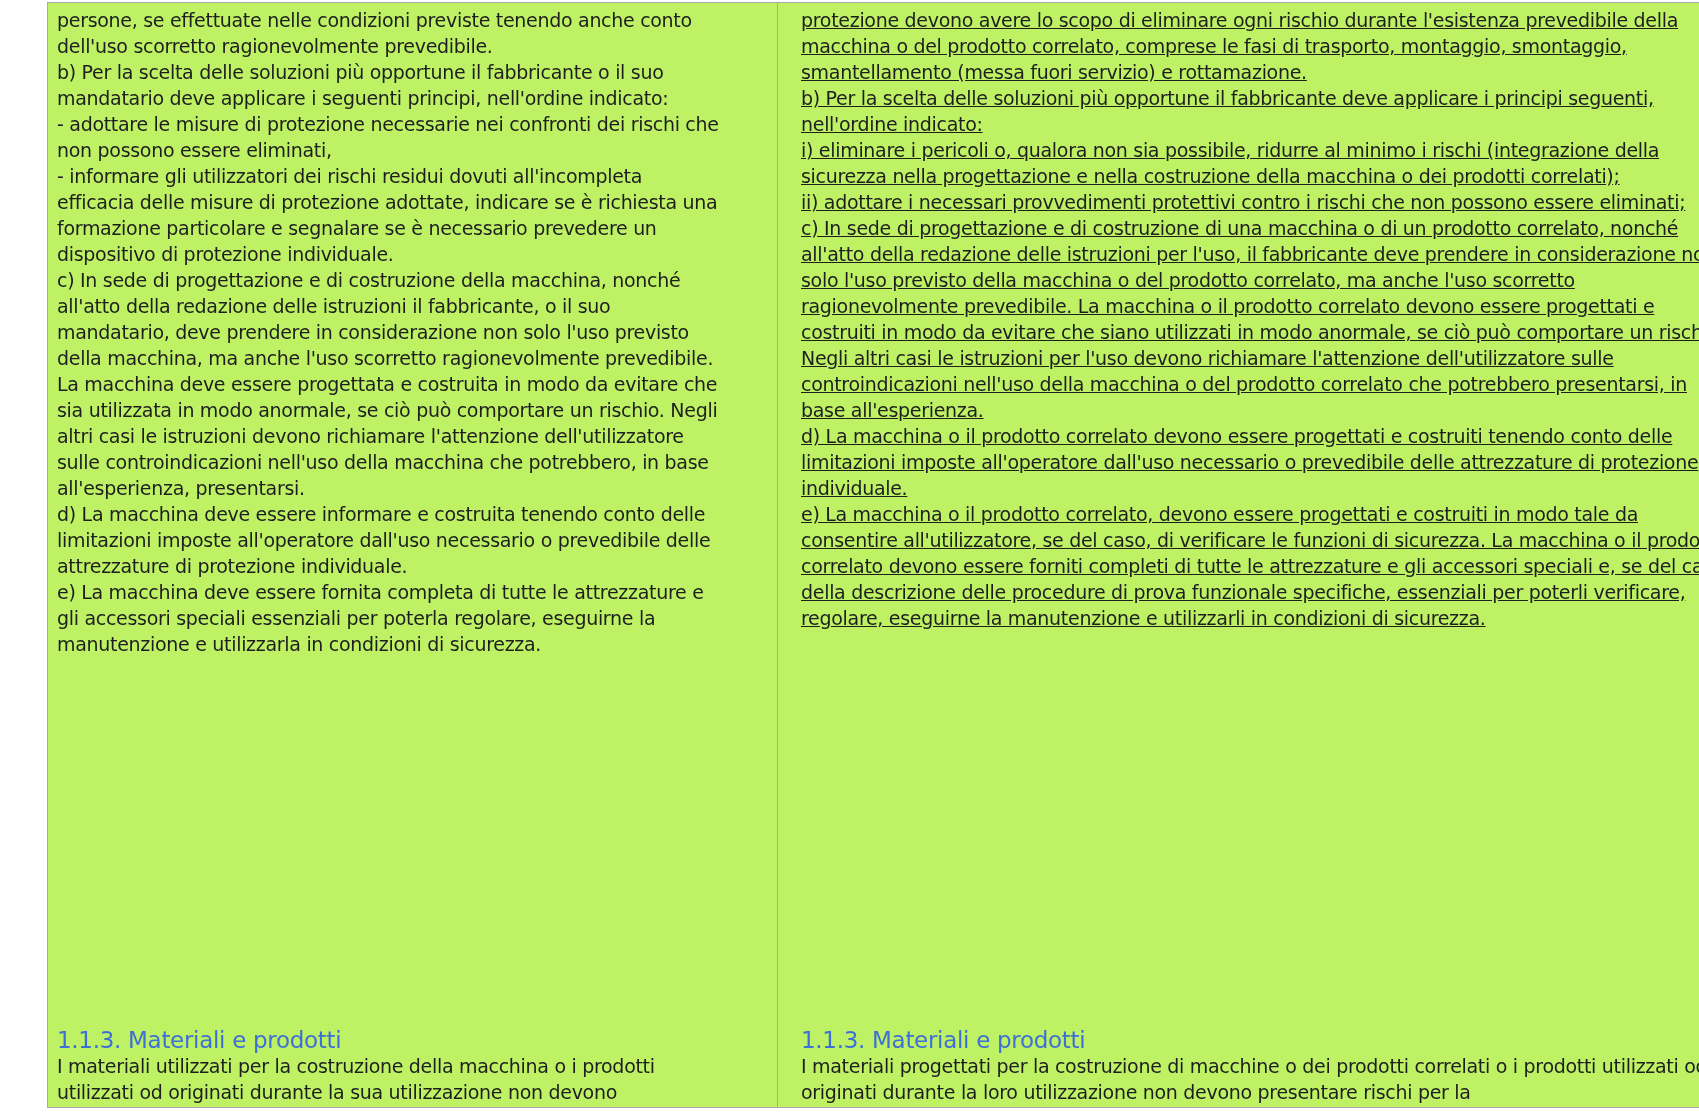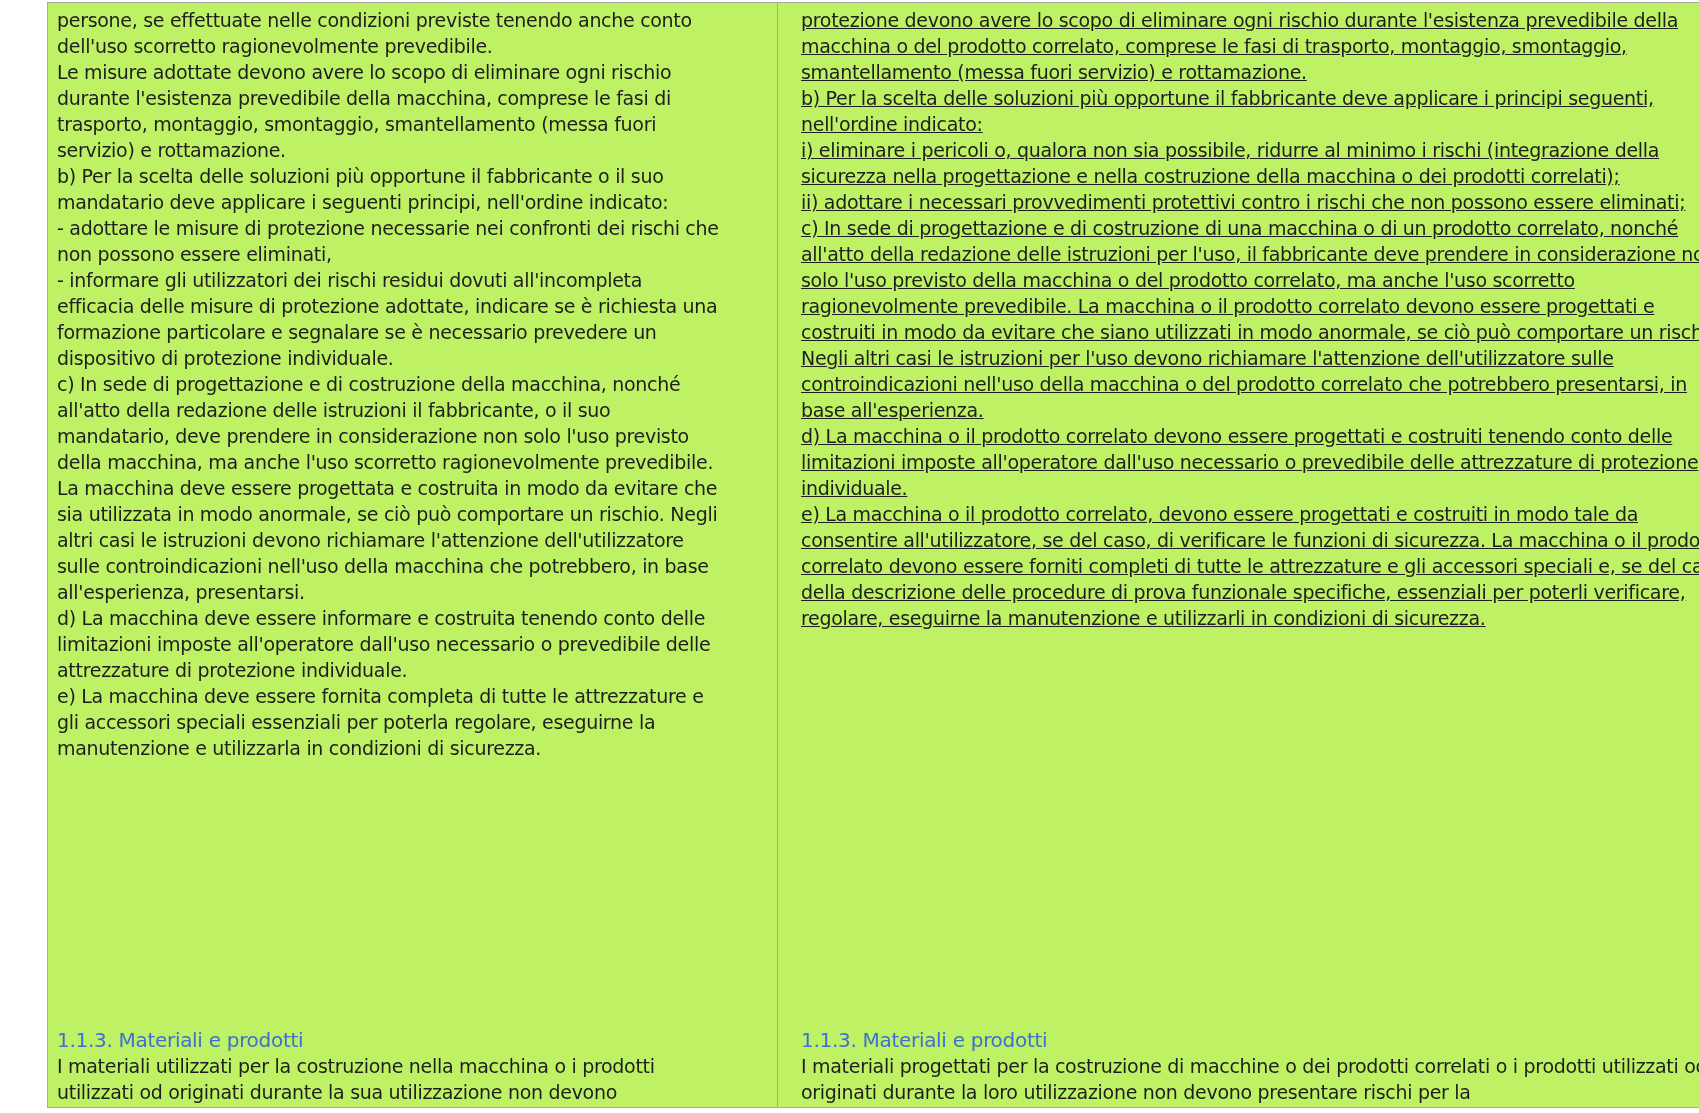--- a/index.html
+++ b/index.html
@@ -49,47 +49,46 @@
   .section-a-right { padding: 4px 12px 0 23px; text-decoration: underline; }
 
   .section-b {
     position: absolute;
     top: 1024px;
   }
   .section-b-left  { left: 9px;  right: 56px; }
   .section-b-right { left: 23px; right: 12px; }
 
   .section-heading {
-    font-size: 20px;
+    font-size: 23px;
     line-height: 26px;
     letter-spacing: -0.3px;
     color: #3e6fd6;
   }
 </style>
 </head>
 <body>
 
 <div class="frame">
 
   <div class="col col-left">
     <div class="body-text section-a-left">
         <p class="para">persone, se effettuate nelle condizioni previste tenendo anche conto dell'uso scorretto ragionevolmente prevedibile.</p>
-        <p class="para">Le misure adottate devono avere lo scopo di eliminare ogni rischio durante l'esistenza prevedibile della macchina, comprese le fasi di trasporto, montaggio, smontaggio, smantellamento (messa fuori servizio) e rottamazione.</p>
         <p class="para">b) Per la scelta delle soluzioni più opportune il fabbricante o il suo mandatario deve applicare i seguenti principi, nell'ordine indicato:</p>
         <p class="para">- adottare le misure di protezione necessarie nei confronti dei rischi che non possono essere eliminati,</p>
         <p class="para">- informare gli utilizzatori dei rischi residui dovuti all'incompleta efficacia delle misure di protezione adottate, indicare se è richiesta una formazione particolare e segnalare se è necessario prevedere un dispositivo di protezione individuale.</p>
         <p class="para">c) In sede di progettazione e di costruzione della macchina, nonché all'atto della redazione delle istruzioni il fabbricante, o il suo mandatario, deve prendere in considerazione non solo l'uso previsto della macchina, ma anche l'uso scorretto ragionevolmente prevedibile.</p>
         <p class="para">La macchina deve essere progettata e costruita in modo da evitare che sia utilizzata in modo anormale, se ciò può comportare un rischio. Negli altri casi le istruzioni devono richiamare l'attenzione dell'utilizzatore sulle controindicazioni nell'uso della macchina che potrebbero, in base all'esperienza, presentarsi.</p>
         <p class="para">d) La macchina deve essere informare e costruita tenendo conto delle limitazioni imposte all'operatore dall'uso necessario o prevedibile delle attrezzature di protezione individuale.</p>
         <p class="para">e) La macchina deve essere fornita completa di tutte le attrezzature e gli accessori speciali essenziali per poterla regolare, eseguirne la manutenzione e utilizzarla in condizioni di sicurezza.</p>
       </div>
     <div class="section-b section-b-left">
       <div class="section-heading">1.1.3. Materiali e prodotti</div>
       <div class="body-text">
-          <p class="para">I materiali utilizzati per la costruzione nella macchina o i prodotti utilizzati od originati durante la sua utilizzazione non devono</p>
+          <p class="para">I materiali utilizzati per la costruzione della macchina o i prodotti utilizzati od originati durante la sua utilizzazione non devono</p>
         </div>
     </div>
   </div>
 
   <div class="divider"></div>
 
   <div class="col col-right">
     <div class="body-text section-a-right">
         <p class="para">protezione devono avere lo scopo di eliminare ogni rischio durante l'esistenza prevedibile della macchina o del prodotto correlato, comprese le fasi di trasporto, montaggio, smontaggio, smantellamento (messa fuori servizio) e rottamazione.</p>
         <p class="para">b) Per la scelta delle soluzioni più opportune il fabbricante deve applicare i principi seguenti, nell'ordine indicato:</p>

